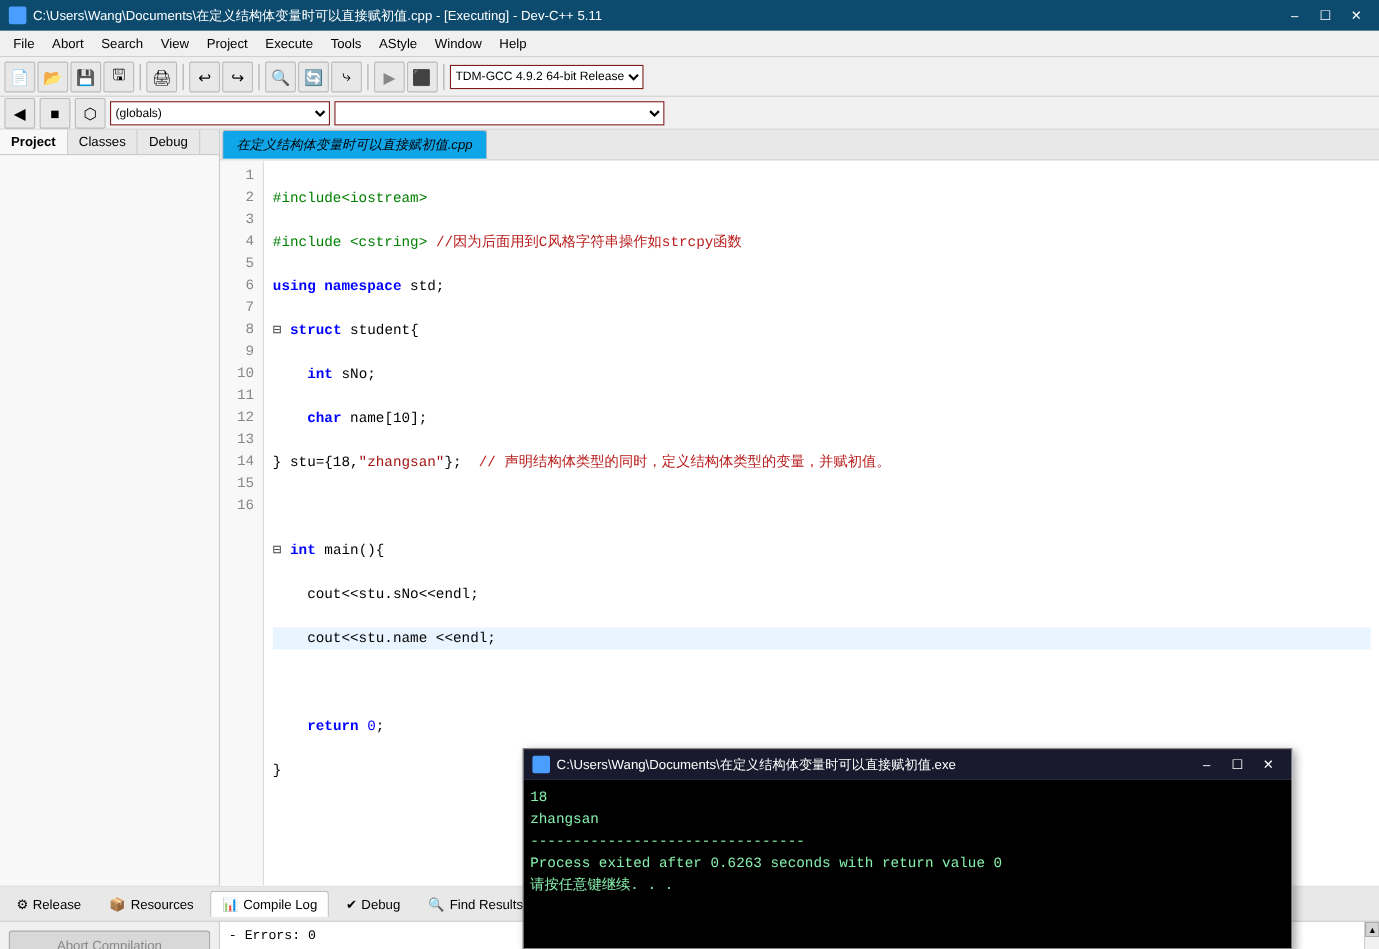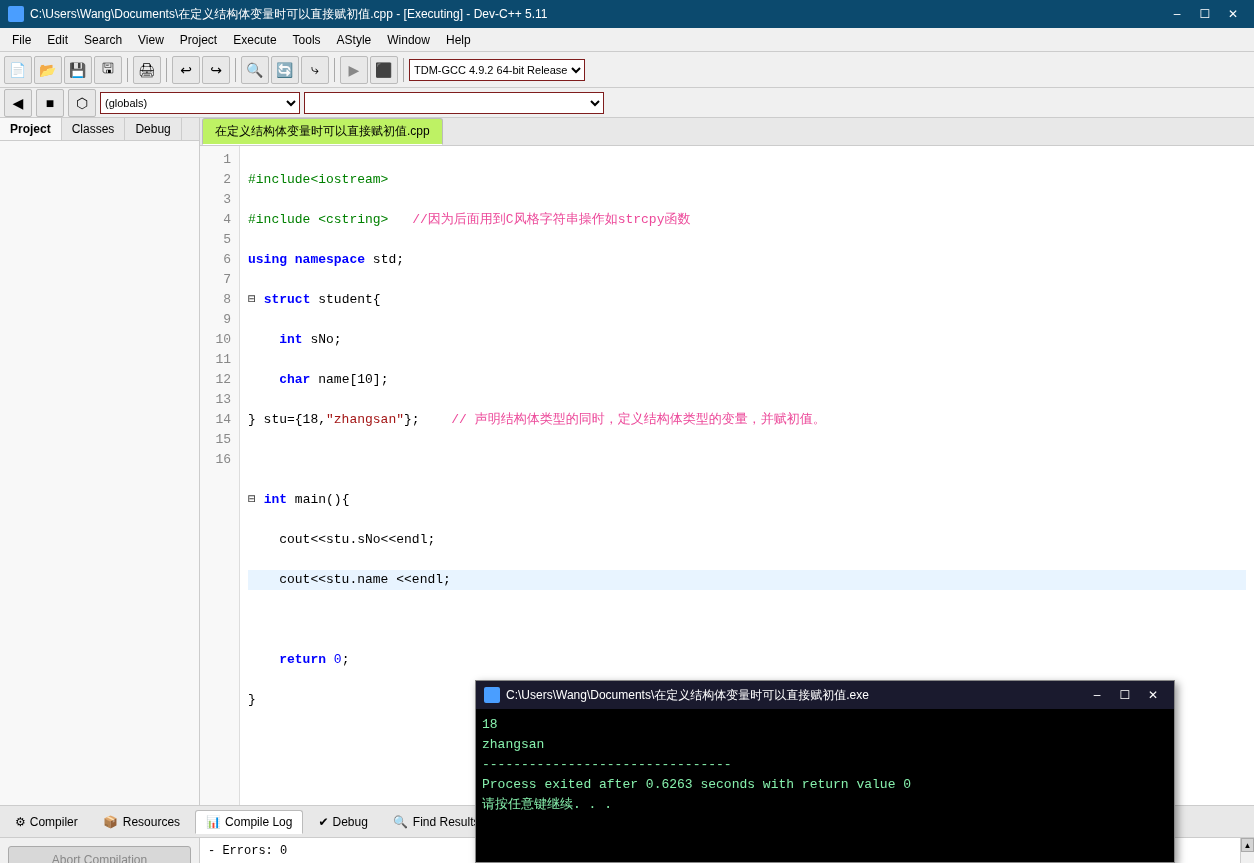--- a/index.html
+++ b/index.html
@@ -126,21 +126,21 @@
     .editor-tab {
       padding: 4px 12px;
       background: #d8d8d8;
       border: 1px solid #bbb;
       border-bottom: none;
       cursor: pointer;
       font-size: 12px;
       border-radius: 3px 3px 0 0;
       margin-left: 2px;
     }
-    .editor-tab.active { background: #bef264; border-bottom: 1px solid white; }
+    .editor-tab.active { background: #0ea5e9; border-bottom: 1px solid white; font-style: italic; }
 
     
     #code-editor {
       flex: 1;
       display: flex;
       font-family: 'Courier New', monospace;
       font-size: 13px;
       overflow: hidden;
       background: white;
     }
@@ -158,21 +158,21 @@
       flex: 1;
       padding: 4px 8px;
       line-height: 20px;
       overflow: auto;
       white-space: pre;
     }
     .code-line { display: block; height: 20px; }
     .code-line.highlighted { background: #e8f4ff; }
     .kw { color: #0000ff; font-weight: bold; }
     .inc { color: #008000; }
-    .comment { color: #ec4899; margin-left: 16px; }
+    .comment { color: #b91c1c; }
     .str { color: #a31515; }
     .num { color: #0000ff; }
     .fold { color: #444; cursor: pointer; }
 
     
     #bottom-panel {
       height: 245px;
       border-top: 1px solid #ccc;
       display: flex;
       flex-direction: column;
@@ -304,21 +304,21 @@
   <span class="title-text">C:\Users\Wang\Documents\在定义结构体变量时可以直接赋初值.cpp - [Executing] - Dev-C++ 5.11</span>
   <div class="win-controls">
     <button class="win-btn">–</button>
     <button class="win-btn">☐</button>
     <button class="win-btn close">✕</button>
   </div>
 </div>
 
 <div id="menubar">
     <span class="menu-item">File</span>
-    <span class="menu-item">Edit</span>
+    <span class="menu-item">Abort</span>
     <span class="menu-item">Search</span>
     <span class="menu-item">View</span>
     <span class="menu-item">Project</span>
     <span class="menu-item">Execute</span>
     <span class="menu-item">Tools</span>
     <span class="menu-item">AStyle</span>
     <span class="menu-item">Window</span>
     <span class="menu-item">Help</span>
   </div>
 
@@ -410,21 +410,21 @@
 <span class="code-line"></span>
       </div>
     </div>
   </div>
 </div>
 
 <div id="bottom-panel">
   <div id="bottom-tabs">
     <div class="bottom-tab">
       <span>⚙</span>
-      <span>Compiler</span>
+      <span>Release</span>
     </div>
     <div class="bottom-tab">
       <span>📦</span>
       <span>Resources</span>
     </div>
     <div class="bottom-tab active">
       <span>📊</span>
       <span>Compile Log</span>
     </div>
     <div class="bottom-tab">

